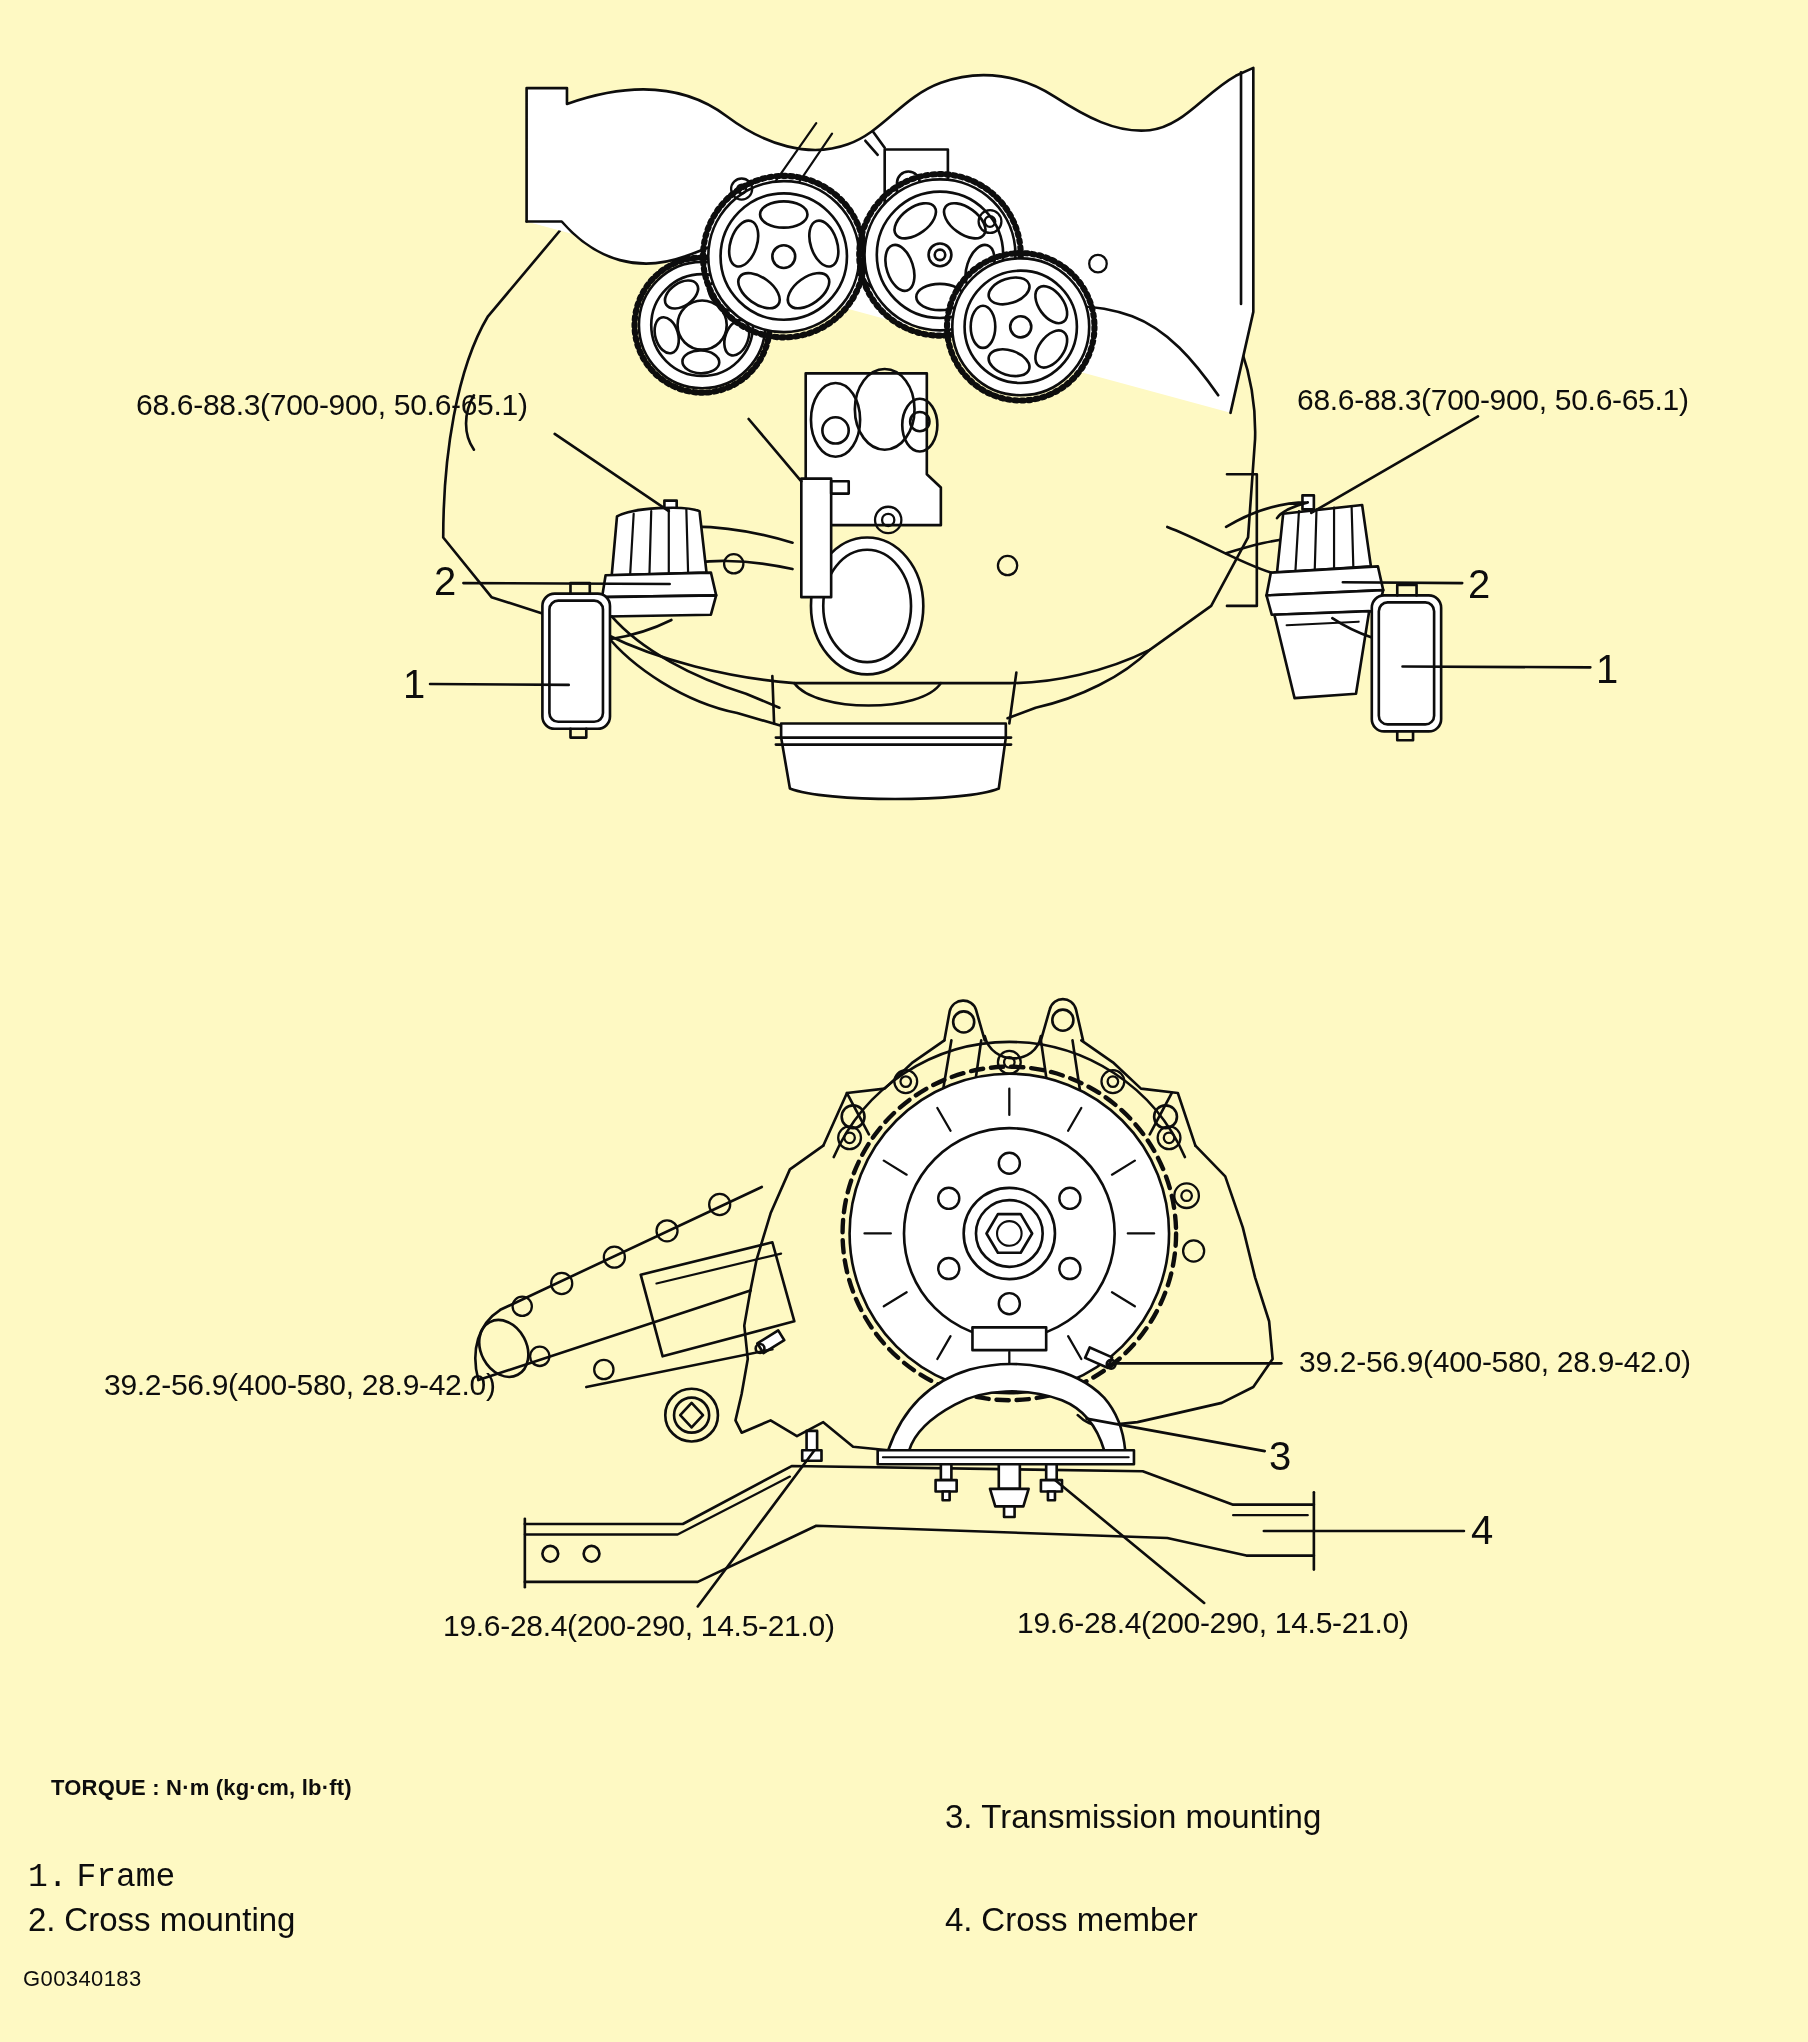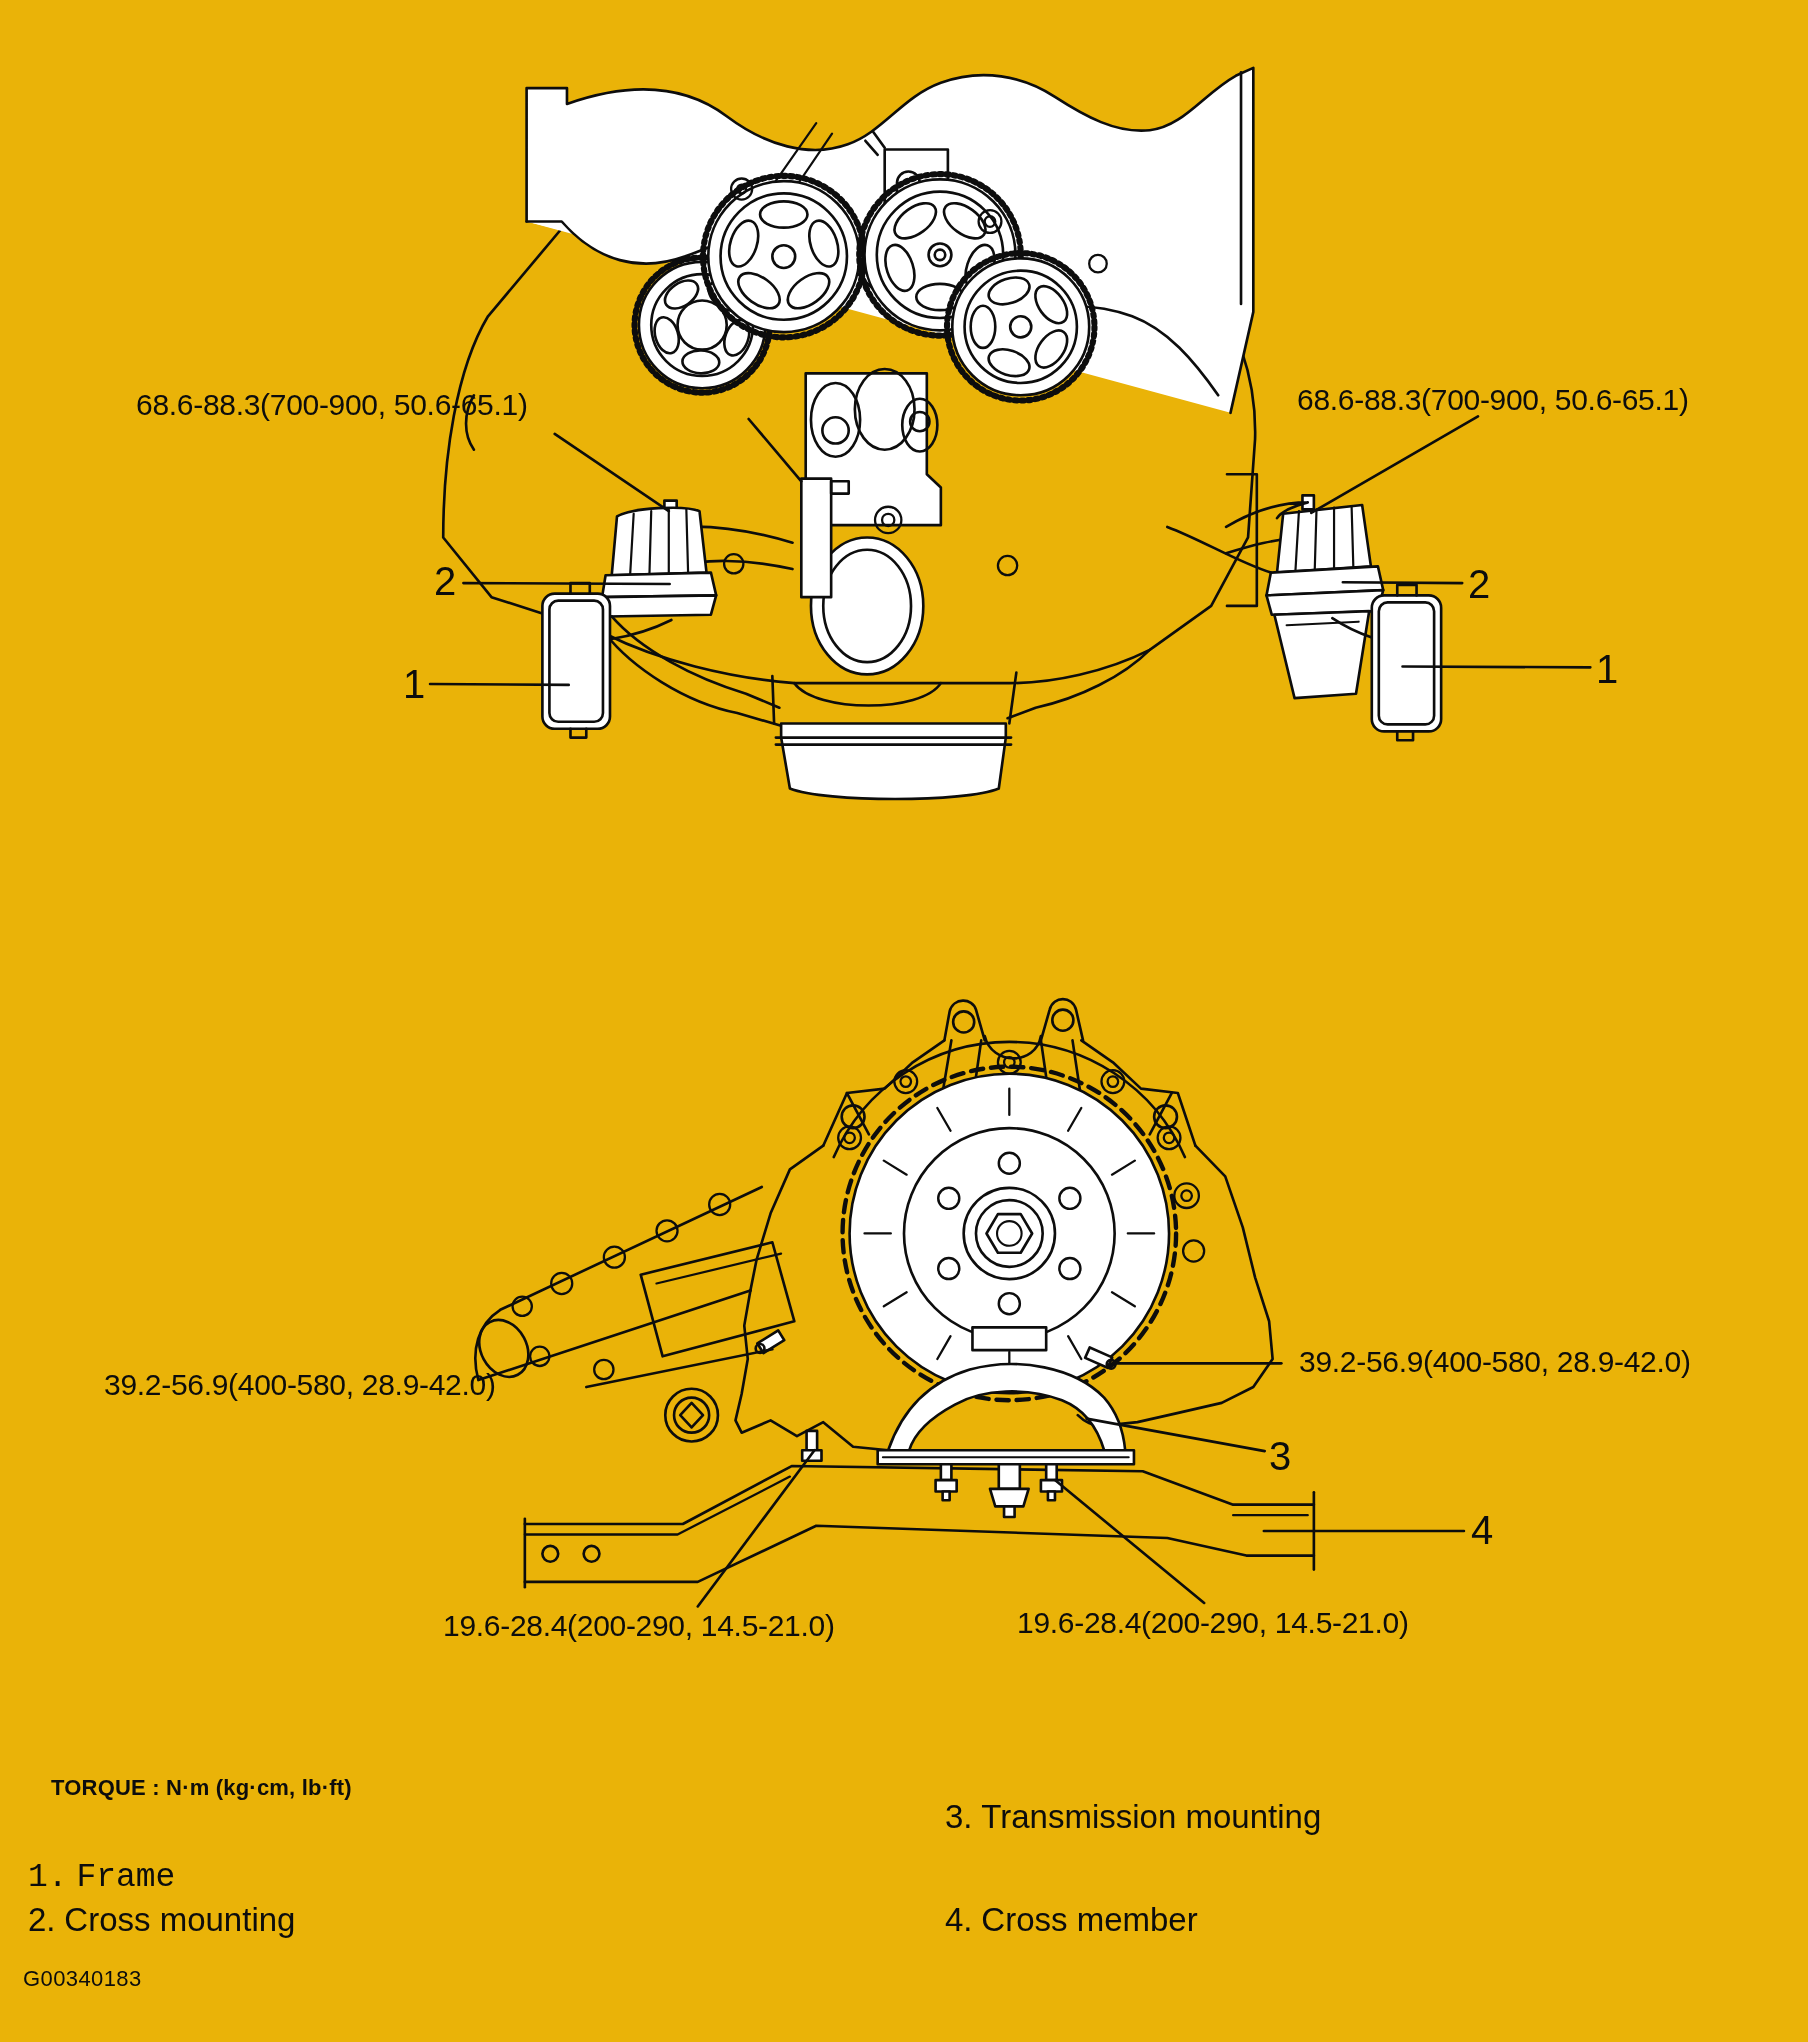--- a/index.html
+++ b/index.html
@@ -1,16 +1,16 @@
 <!DOCTYPE html>
 <html style="font-size:14px"><head>
 <meta charset="utf-8">
 <style>
   html,body{margin:0;padding:0;background:#fff;}
-  .page{position:relative;width:1808px;height:2043px;background:#eab308;
+  .page{position:relative;width:1808px;height:2043px;background:#fef9c3;
         font-family:"Liberation Sans",sans-serif;color:#0d0d0d;overflow:hidden;}
   .art{position:absolute;left:0;top:0;}
   .art *{vector-effect:none;}
   .lbl{position:absolute;white-space:nowrap;font-size:30px;letter-spacing:-0.3px;color:#0d0d0d;}
   .callout-num{font-size:40px;letter-spacing:0;}
   .heading{position:absolute;font-size:22px;font-weight:bold;letter-spacing:0.2px;}
   .legend-item{position:absolute;font-size:33px;}
   .legend-item .n{display:inline-block;margin-right:8.8px;}
   .figcode{position:absolute;font-size:22px;letter-spacing:0.4px;}
 </style>

